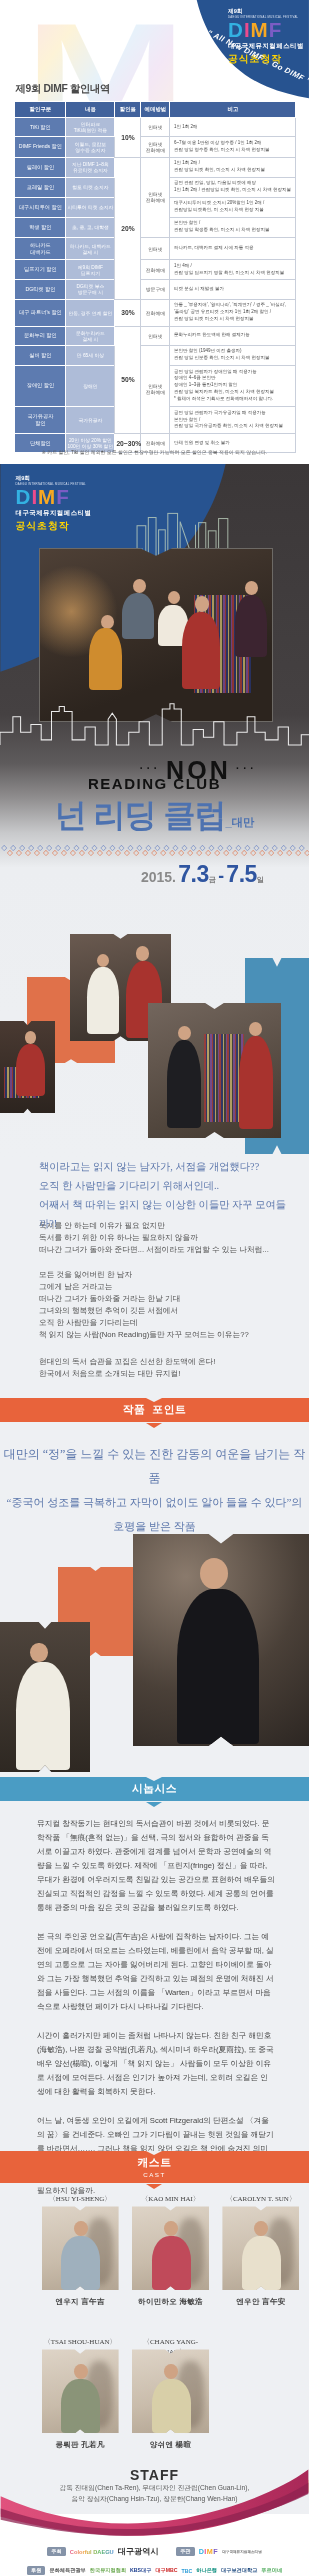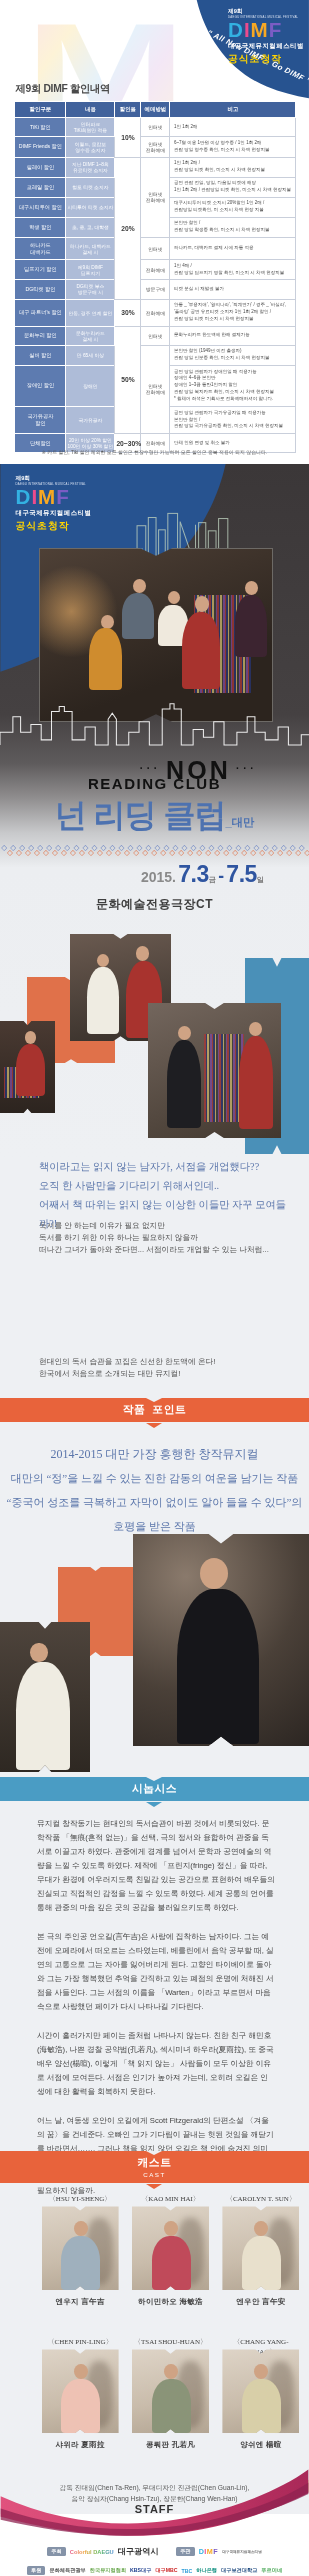--- a/index.html
+++ b/index.html
@@ -101,21 +101,21 @@
   .ccard{text-align:center;}
   .ccard .lbl{font-family:"Liberation Serif","DejaVu Serif",serif;font-size:7px;color:#3f3f3f;height:10.3px;}
   .cphoto{position:relative;width:77px;height:84px;margin:2.1px auto 0;
     background:linear-gradient(170deg,#ded4c7,#c9bcab 60%,#b3a593);
     clip-path:polygon(0 0,43% 0,50% 5%,57% 0,100% 0,100% 100%,57% 100%,50% 95%,43% 100%,0 100%);}
   .cphoto .shadow{position:absolute;left:58%;top:14%;width:27px;height:67px;background:rgba(90,75,60,.35);filter:blur(3.1px);border-radius:40%;}
   .cphoto .head{left:32px;top:14.4px;width:14px;height:15.5px;}
   .cphoto .torso{left:19.6px;top:30px;width:39px;height:54px;}
   .ccard .nm{margin-top:6.7px;font-size:7.5px;font-weight:bold;color:#3f3f3f;letter-spacing:0.3px;}
   
-  .staff-t{left:0;top:2467px;width:309px;text-align:center;font-size:11px;font-weight:bold;color:#333;letter-spacing:1px;margin-top:36px;}
+  .staff-t{left:0;top:2467px;width:309px;text-align:center;font-size:14px;font-weight:bold;color:#333;letter-spacing:1px;}
   .staff-l{left:0;top:2482px;width:309px;text-align:center;font-size:6.7px;line-height:11.3px;color:#555;}
   
   .sp-row{left:0;width:309px;display:flex;justify-content:center;align-items:center;gap:4px;flex-wrap:nowrap;}
   .sp-badge{background:#8593a8;color:#fff;font-size:5.2px;font-weight:bold;padding:1px 4.1px;border-radius:1.5px;flex:none;}
   .sp-item{font-size:5.2px;font-weight:bold;white-space:nowrap;}
   .sp-big{font-size:8.2px;font-weight:900;color:#333;}
   .sp-colorful{font-size:5.7px;font-weight:900;
     background:linear-gradient(90deg,#e85a8a,#f0a030,#58b858,#3a80d0);-webkit-background-clip:text;background-clip:text;color:transparent;}
   .sp-dimf{font-size:7.2px;font-weight:900;letter-spacing:0.5px;}
   .sp-dimf .ld{color:#33b1e2;}.sp-dimf .li{color:#ec4b8d;}.sp-dimf .lm{color:#f7a823;}.sp-dimf .lf{color:#7b5cc4;}
@@ -320,21 +320,20 @@
 
   <div class="abs dia row1" id="dia1">◇◇◇◇◇◇◇◇◇◇◇◇◇◇◇◇◇◇◇◇◇◇◇◇◇◇◇◇◇◇◇◇◇◇</div>
   <div class="abs dia row2" id="dia2">◇◇◇◇◇◇◇◇◇◇◇◇◇◇◇◇◇◇◇◇◇◇◇◇◇◇◇◇◇◇◇◇◇◇</div>
 
   <div class="abs t-date">
     <span class="pre">2015.</span>
     <span class="num">7.3</span><span class="day">금</span>
     <span class="dash">-</span>
     <span class="num">7.5</span><span class="day">일</span>
   </div>
-  <div class="abs t-venue">문화예술전용극장CT</div>
 
   <div class="block b-blue notched" style="left:245px;top:958px;width:64px;height:196px;"></div>
   <div class="block b-orange notched" style="left:27px;top:977px;width:88px;height:86px;"></div>
   <div class="photo ph-a notched" style="left:70px;top:934px;width:101px;height:107px;">
     <div class="person">
         <span class="head" style="left:27px;top:19.6px;width:12.4px;height:13.4px;"></span>
         <span class="torso" style="left:16.5px;top:33px;width:32px;height:67px;background:#efece2;"></span>
       </div>
     <div class="person">
         <span class="head" style="left:66px;top:12.4px;width:13.4px;height:14.4px;"></span>
@@ -363,32 +362,39 @@
   <div class="abs gray-lines ig1" id="intro-p1">
       <div>독서를 안 하는데 이유가 필요 없지만</div>
       <div>독서를 하기 위한 이유 하나는 필요하지 않을까</div>
       <div>떠나간 그녀가 돌아와 준다면... 서점이라도 개업할 수 있는 나처럼...</div>
     </div>
   <div class="abs intro-q quote" id="intro-quotes">
       <div>책이라고는 읽지 않는 남자가, 서점을 개업했다??</div>
       <div>오직 한 사람만을 기다리기 위해서인데..</div>
       <div>어째서 책 따위는 읽지 않는 이상한 이들만 자꾸 모여들까?!</div>
     </div>
+  <div class="abs gray-lines ig2" id="intro-p2">
+      <div>모든 것을 잃어버린 한 남자</div>
+      <div>그에게 남은 거라고는</div>
+      <div>떠나간 그녀가 돌아와줄 거라는 한낱 기대</div>
+      <div>그녀와의 행복했던 추억이 깃든 서점에서</div>
+      <div>오직 한 사람만을 기다리는데</div>
+      <div>책 읽지 않는 사람(Non Reading)들만 자꾸 모여드는 이유는??</div>
+    </div>
   <div class="abs gray-lines ig3" id="intro-p3">
       <div>현대인의 독서 습관을 꼬집은 신선한 한도액에 온다!</div>
       <div>한국에서 처음으로 소개되는 대만 뮤지컬!</div>
     </div>
 
   <div class="abs ribbon orange" style="top:1398px;font-family:Liberation Mono, monospace;">
     <div class="band">
         <div class="t1 pad">작품 포인트</div>
       </div>
   </div>
   <div class="abs point-lines quote" id="point-lines">
-      <div>2014-2015 대만 가장 흥행한 창작뮤지컬</div>
       <div>대만의 “정”을 느낄 수 있는 진한 감동의 여운을 남기는 작품</div>
       <div>“중국어 성조를 극복하고 자막이 없이도 알아 들을 수 있다”의</div>
       <div>호평을 받은 작품</div>
     </div>
 
   <div class="photo ph-big notched" style="left:133px;top:1534px;width:176px;height:212px;">
     <div class="person">
         <span class="head" style="left:67px;top:24px;width:28px;height:31px;"></span>
         <span class="torso" style="left:44px;top:55px;width:82px;height:155px;background:#16161a;"></span>
       </div>
@@ -439,29 +445,20 @@
         <div class="nm">하이민하오 海敏浩</div>
       </div>
       <div class="ccard">
         <div class="lbl">〈CAROLYN T. SUN〉</div>
         <div class="cphoto">
           <div class="shadow"></div>
           <span class="head"></span>
           <span class="torso" style="background: rgb(232, 224, 204);"></span>
         </div>
         <div class="nm">엔우안 言午安</div>
-      </div>
-      <div class="ccard">
-        <div class="lbl">〈CHEN PIN-LING〉</div>
-        <div class="cphoto">
-          <div class="shadow"></div>
-          <span class="head"></span>
-          <span class="torso" style="background: rgb(238, 194, 180);"></span>
-        </div>
-        <div class="nm">샤위라 夏雨拉</div>
       </div>
       <div class="ccard">
         <div class="lbl">〈TSAI SHOU-HUAN〉</div>
         <div class="cphoto">
           <div class="shadow"></div>
           <span class="head"></span>
           <span class="torso" style="background: rgb(138, 148, 120);"></span>
         </div>
         <div class="nm">콩뤄판 孔若凡</div>
       </div>

